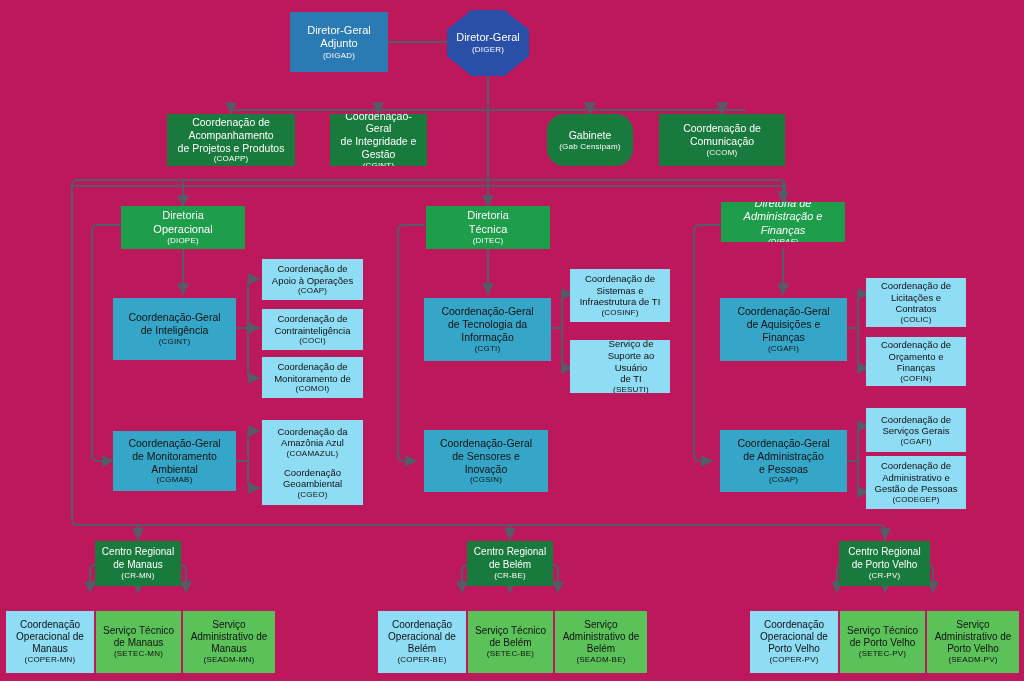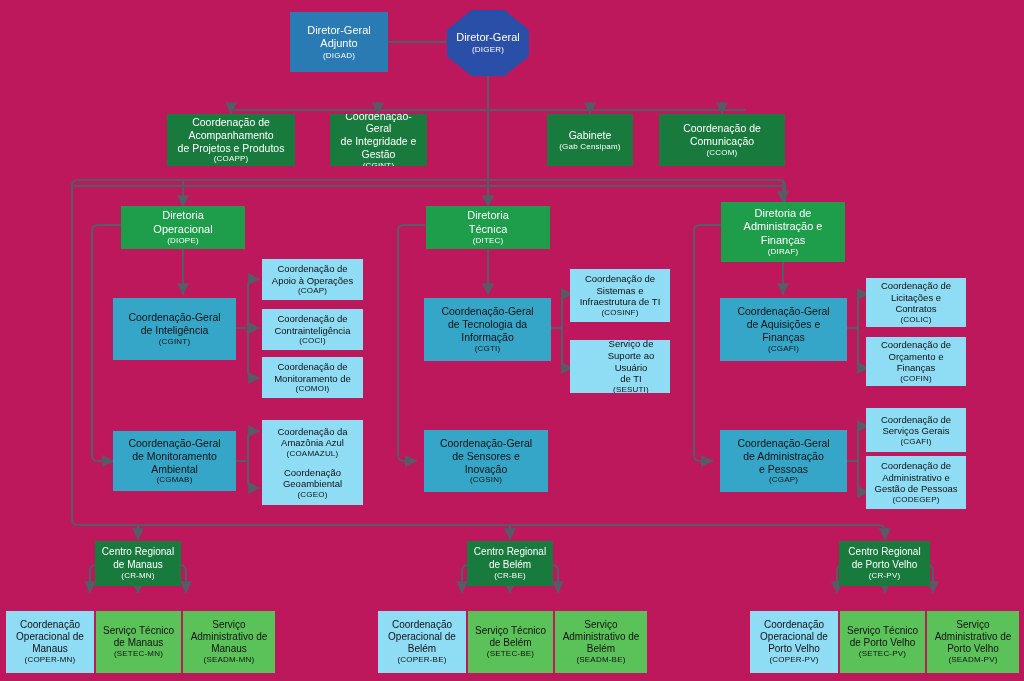--- a/index.html
+++ b/index.html
@@ -144,21 +144,21 @@
     <span class="acr">(COAPP)</span>
   </div>
 
   <div class="node c-dgreen" style="left:330px;top:114px;width:97px;height:52px;font-size:10.5px;">
     <span class="ttl">Coordenação-Geral</span>
     <span class="ttl">de Integridade e</span>
     <span class="ttl">Gestão</span>
     <span class="acr">(CGINT)</span>
   </div>
 
-  <div class="node c-dgreen" style="left:547px;top:114px;width:86px;height:52px;font-size:10.5px;">
+  <div class="node c-dgreen" style="left:547px;top:114px;width:86px;height:52px;font-size:10.5px;border-radius:17px;">
     <span class="ttl">Gabinete</span>
     <span class="acr">(Gab Censipam)</span>
   </div>
 
   <div class="node c-dgreen" style="left:659px;top:114px;width:126px;height:52px;font-size:10.5px;">
     <span class="ttl">Coordenação de</span>
     <span class="ttl">Comunicação</span>
     <span class="acr">(CCOM)</span>
   </div>
 
@@ -167,21 +167,21 @@
     <span class="ttl">Operacional</span>
     <span class="acr">(DIOPE)</span>
   </div>
 
   <div class="node c-green" style="left:426px;top:206px;width:124px;height:43px;font-size:11px;">
     <span class="ttl">Diretoria</span>
     <span class="ttl">Técnica</span>
     <span class="acr">(DITEC)</span>
   </div>
 
-  <div class="node c-green" style="left:721px;top:202px;width:124px;height:60px;font-size:11px;">
+  <div class="node c-green" style="left:721px;top:202px;width:124px;height:40px;font-size:11px;font-style:italic;">
     <span class="ttl">Diretoria de</span>
     <span class="ttl">Administração e</span>
     <span class="ttl">Finanças</span>
     <span class="acr">(DIRAF)</span>
   </div>
 
   <div class="node c-teal" style="left:113px;top:298px;width:123px;height:62px;font-size:10.5px;">
     <span class="ttl">Coordenação-Geral</span>
     <span class="ttl">de Inteligência</span>
     <span class="acr">(CGINT)</span>

